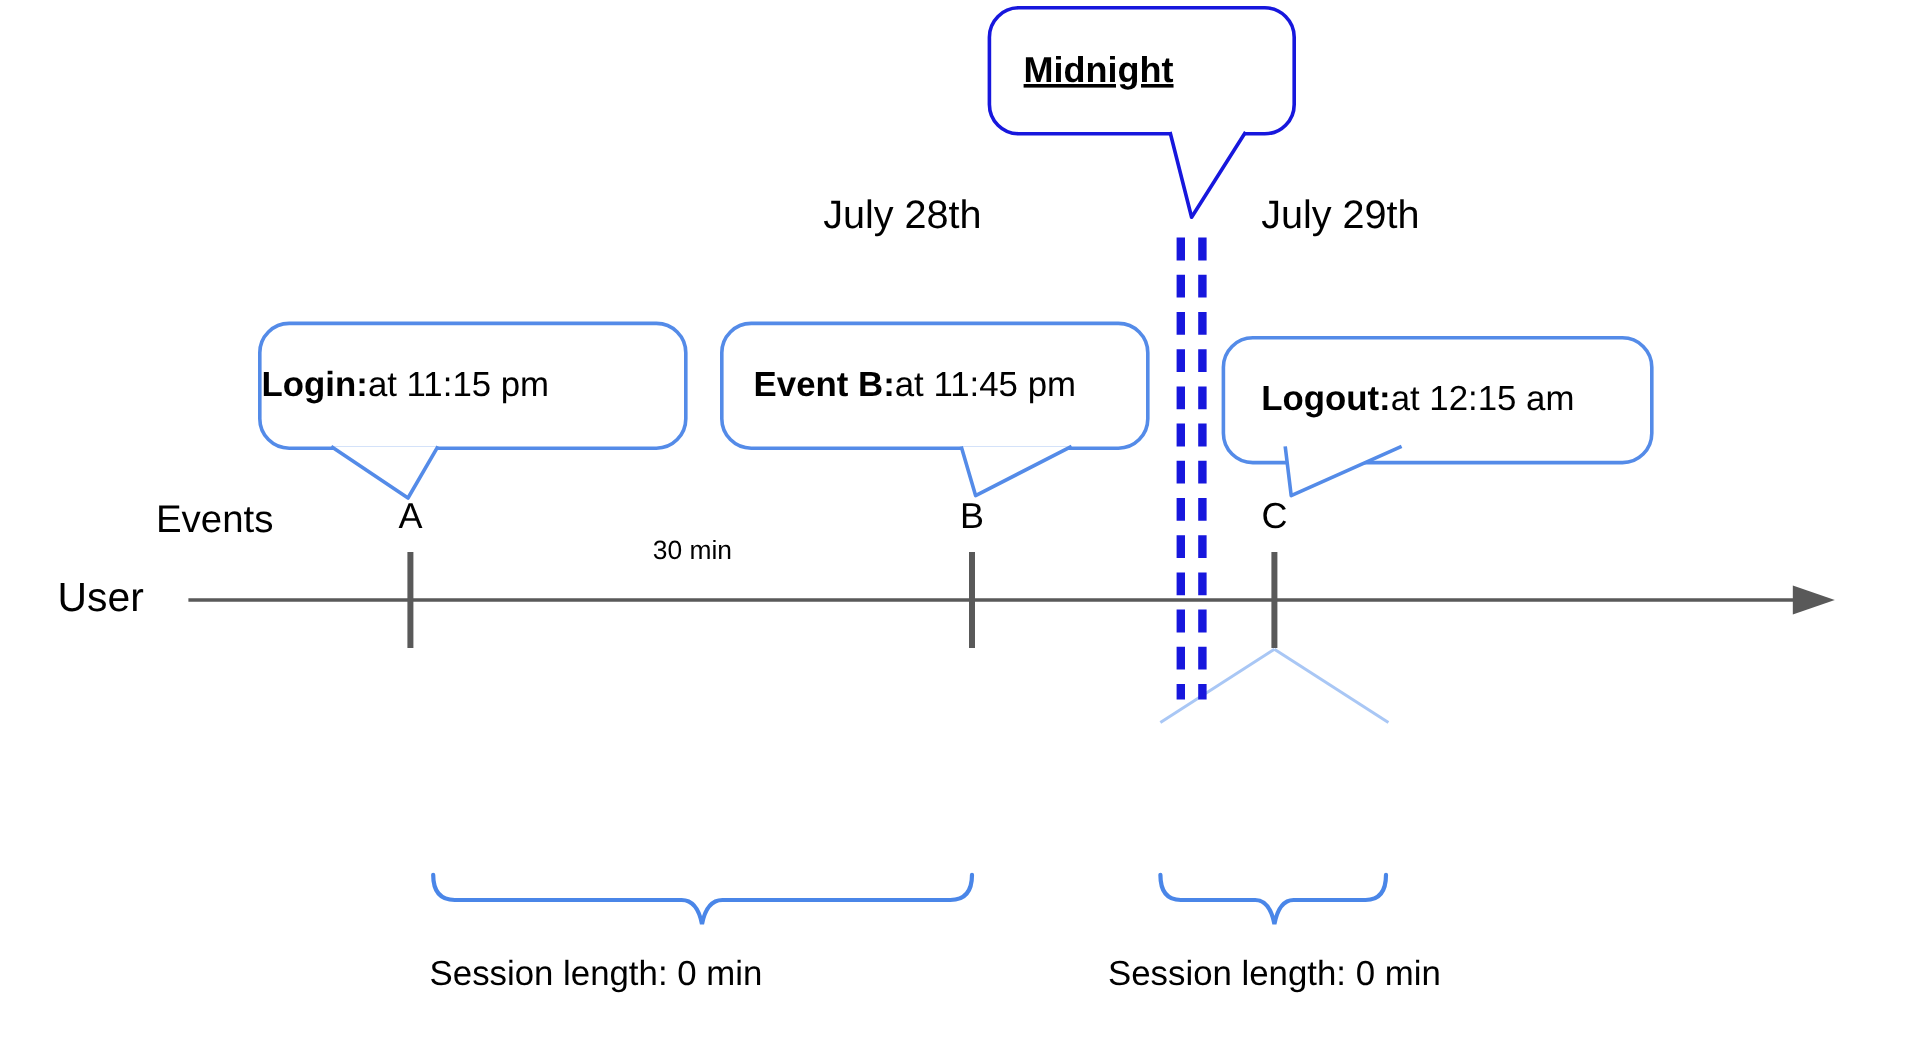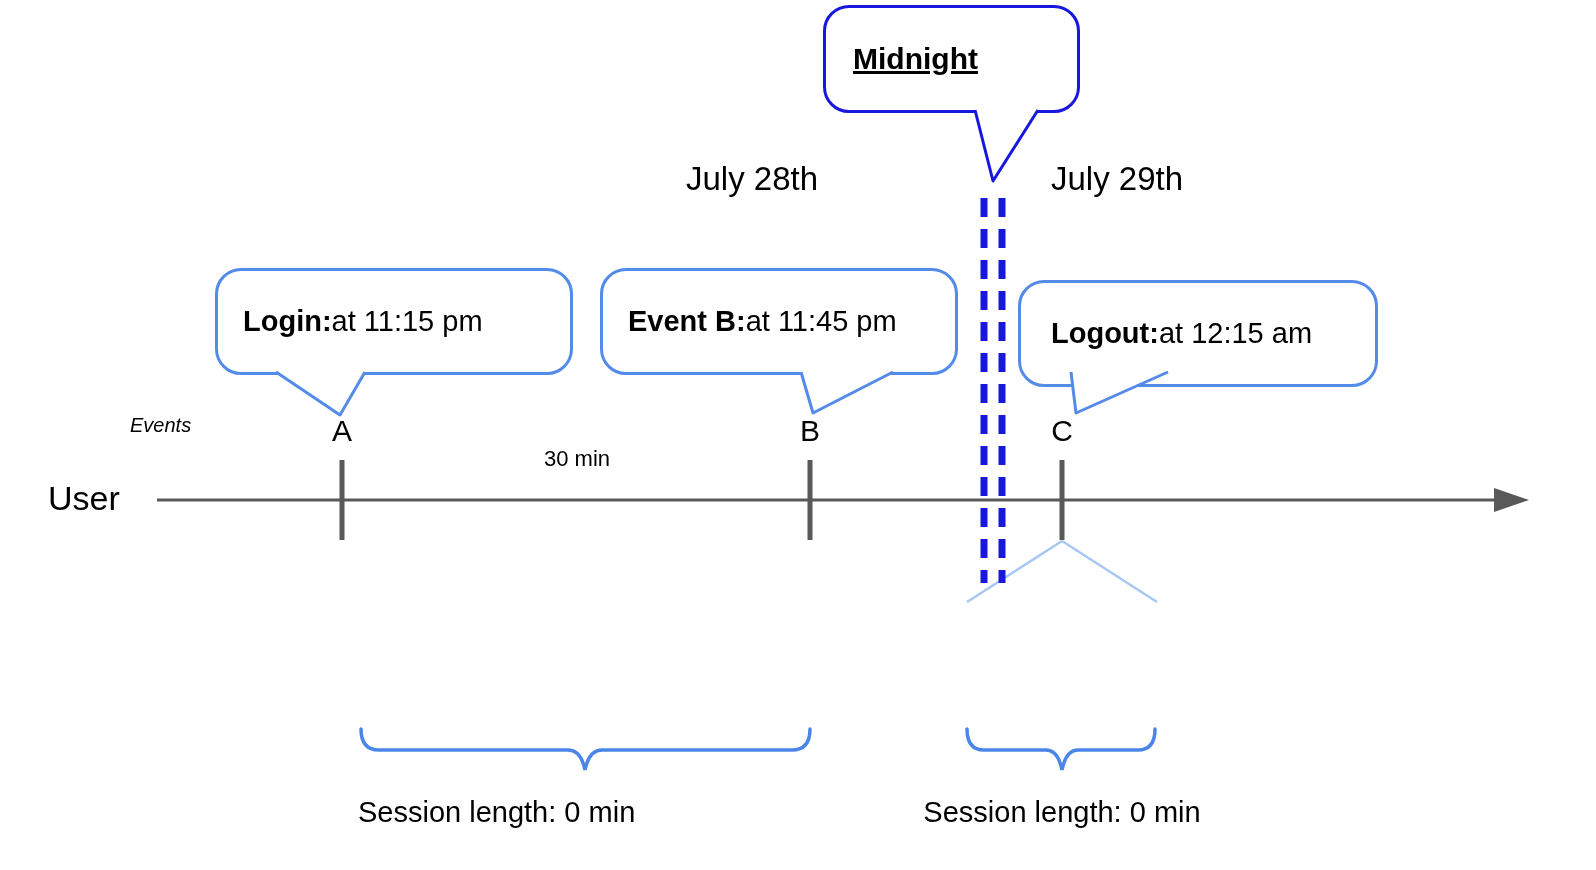--- a/index.html
+++ b/index.html
@@ -22,31 +22,31 @@
     z-index:2;
     white-space:nowrap;
   }
   .bubble .lbl{font-weight:bold;}
   .bubble-midnight{
     left:823px;top:5px;width:257px;height:108px;
     border-color:#1717dd;
     padding-left:27px;
     font-weight:bold;font-size:30px;text-decoration:underline;
   }
-  .bubble-login{left:215px;top:268px;width:358px;height:107px;padding-left:25px;}
+  .bubble-login{left:215px;top:268px;width:358px;height:107px;}
   .bubble-eventb{left:600px;top:268px;width:358px;height:107px;padding-left:25px;}
   .bubble-logout{left:1018px;top:268px;width:360px;height:107px;padding-left:30px;margin-top:12px;}
   .date-label{
     position:absolute;top:160px;
     font-size:33px;
     transform:translateX(-50%);
     white-space:nowrap;z-index:1;
   }
   .axis-label{position:absolute;left:48px;top:479px;font-size:34px;z-index:1;}
-  .events-label{position:absolute;left:130px;top:414px;font-size:20px;z-index:1;font-style:italic;}
+  .events-label{position:absolute;left:130px;top:414px;font-size:32px;z-index:1;}
   .marker{
     position:absolute;top:414px;font-size:30px;
     transform:translateX(-50%);z-index:1;white-space:nowrap;
   }
   .interval-label{
     position:absolute;left:577px;top:446px;font-size:22px;
     transform:translateX(-50%);z-index:1;white-space:nowrap;
   }
   .session-box{
     position:absolute;

